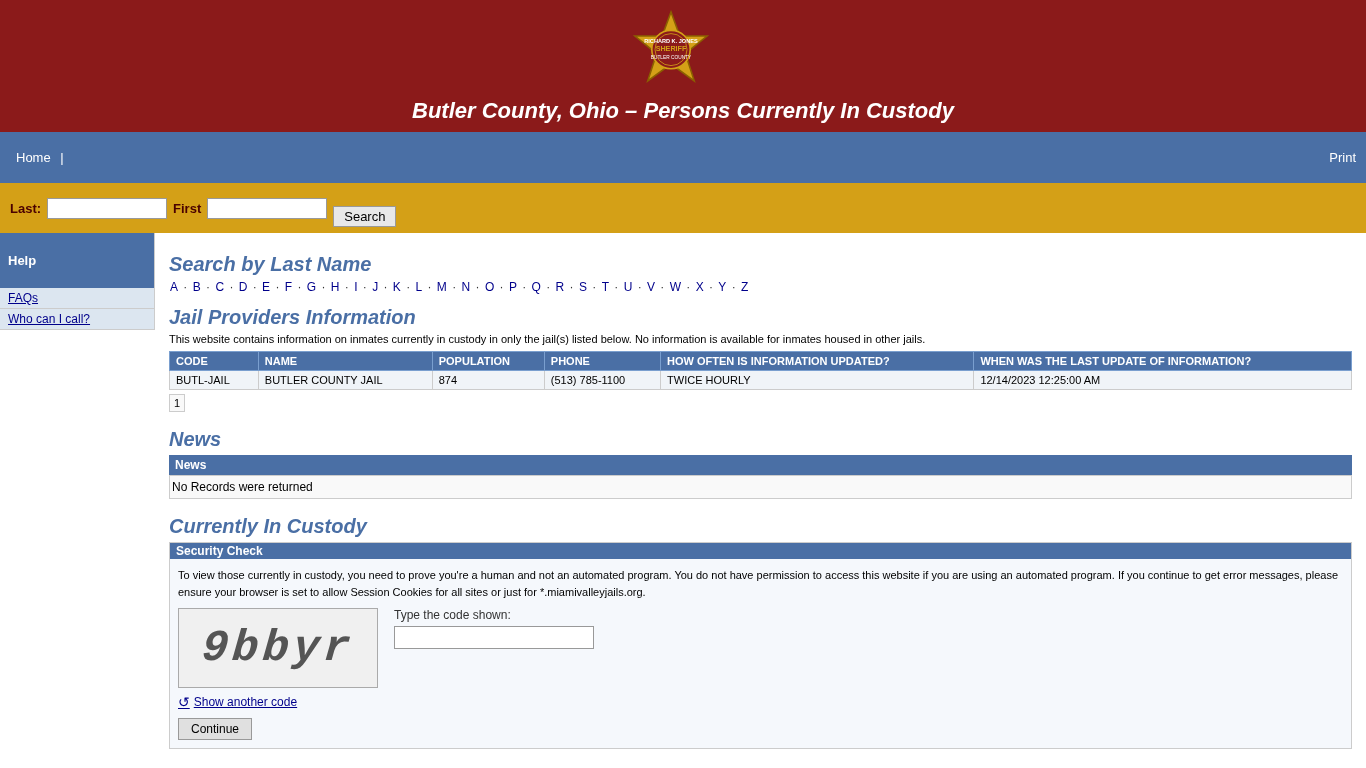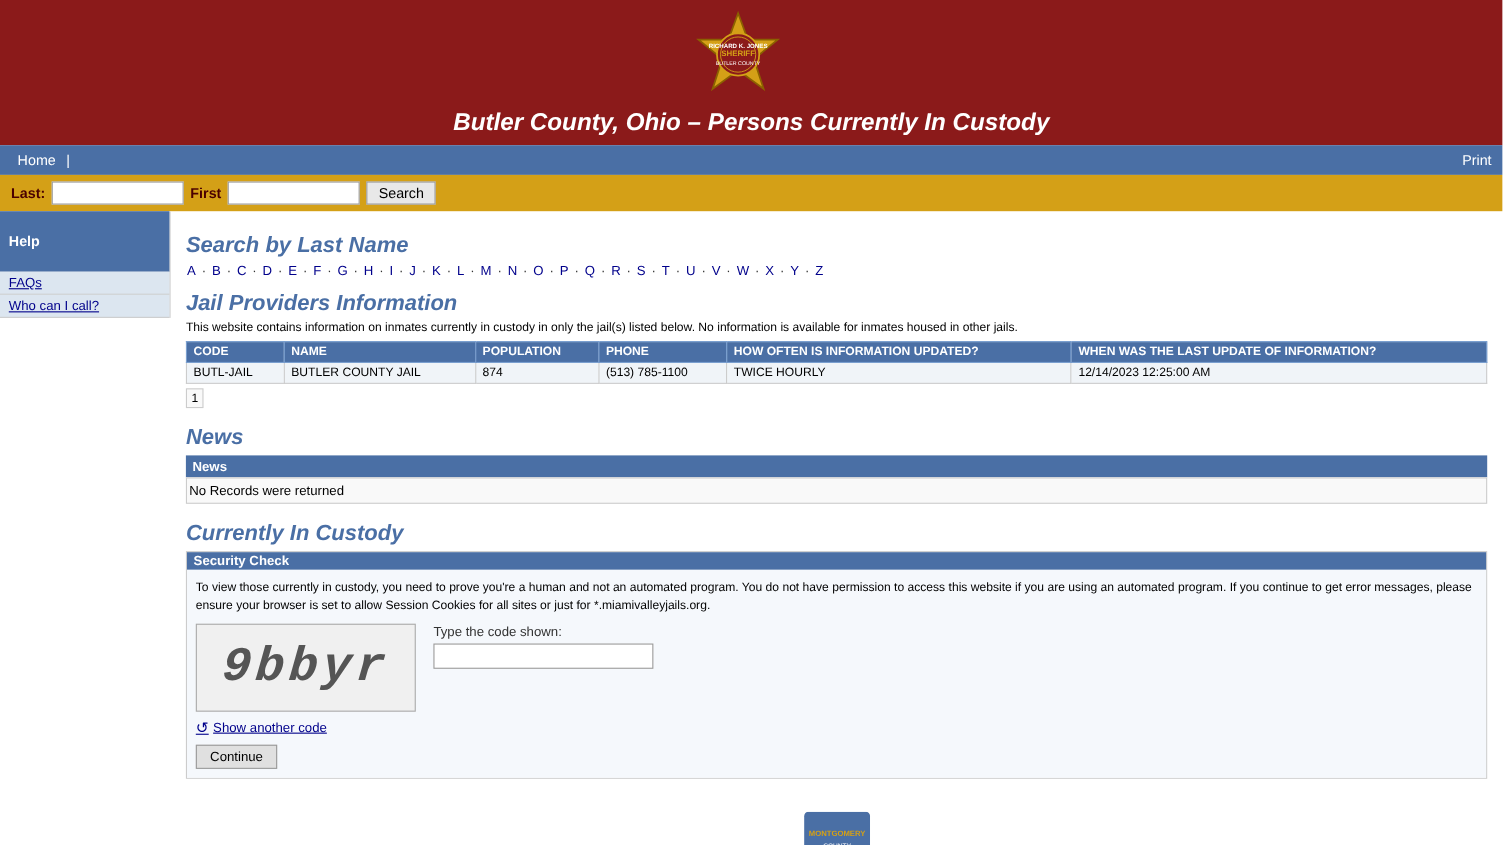--- a/index.html
+++ b/index.html
@@ -20,21 +20,21 @@
       margin-right: 14px;
       flex-shrink: 0;
     }
 
     
     #navbar {
       background: #4a6fa5;
       display: flex;
       align-items: center;
       justify-content: space-between;
-      padding: 4px 10px;
+      padding: 16px 10px;
     }
     #navbar-left {
       display: flex;
       align-items: center;
       gap: 0;
     }
     .nav-link {
       color: #fff;
       text-decoration: none;
       font-size: 13px;
@@ -67,20 +67,21 @@
       padding: 2px 4px;
       font-size: 13px;
       width: 120px;
     }
     #search-button {
       background: #e8e8e8;
       border: 1px solid #999;
       padding: 2px 10px;
       font-size: 13px;
       cursor: pointer;
+      margin-top: 17px;
     }
 
     
     #layout {
       display: flex;
       align-items: flex-start;
     }
 
     
     #sidebar {

